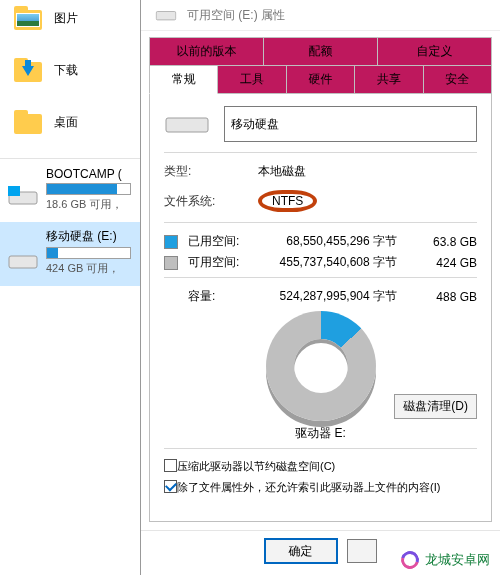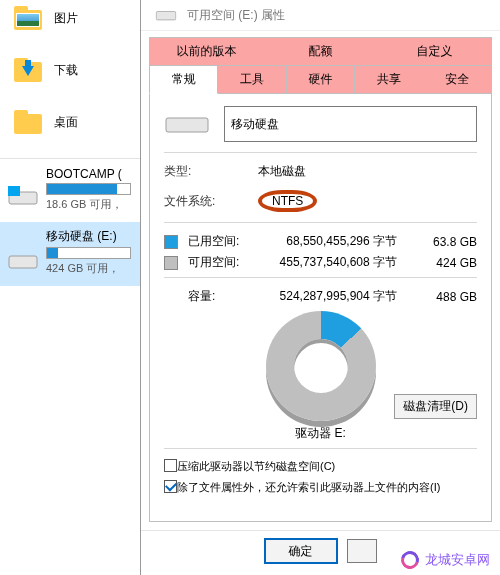--- a/index.html
+++ b/index.html
@@ -112,21 +112,21 @@
     background:#fff;
     cursor:pointer;
     font-size:12px;
   }
   .tab + .tab { border-left:none; }
   .tab.active {
     background:#fff;
     border-bottom:1px solid #fff;
     position:relative; z-index:2;
   }
-  .tab.inactive { background:#fca5a5; }
+  .tab.inactive { background:#be185d; }
   .tab-panel {
     border:1px solid #bfbfbf;
     margin: -1px 8px 8px 8px;
     padding: 12px 14px 10px 14px;
     flex:1;
     position:relative;
     overflow:hidden;
   }
   .row {
     display:flex; align-items:center; gap:14px;
@@ -185,21 +185,21 @@
     min-width:72px; height:24px;
     border:1px solid #7a7a7a; background:#f3f3f3; cursor:pointer;
     font-size:12px;
   }
   .dlg-btn.primary { border:1px solid #0067c0; outline:1px solid #0067c0; }
   .watermark {
     position:absolute; right:4px; bottom:4px;
     display:flex; align-items:flex-end; gap:6px;
     background:rgba(255,255,255,0.85);
     padding:2px 6px; border-radius:4px;
-    font-size:13px; color:#8b5cf6;
+    font-size:13px; color:#15803d;
   }
   .wm-circle {
     width:18px; height:18px; border-radius:50%;
     border:3px solid #7a4fe0;
     border-left-color:#e04fa0;
     border-bottom-color:#e04fa0;
     transform:rotate(-30deg);
   }
 </style>
 </head>

